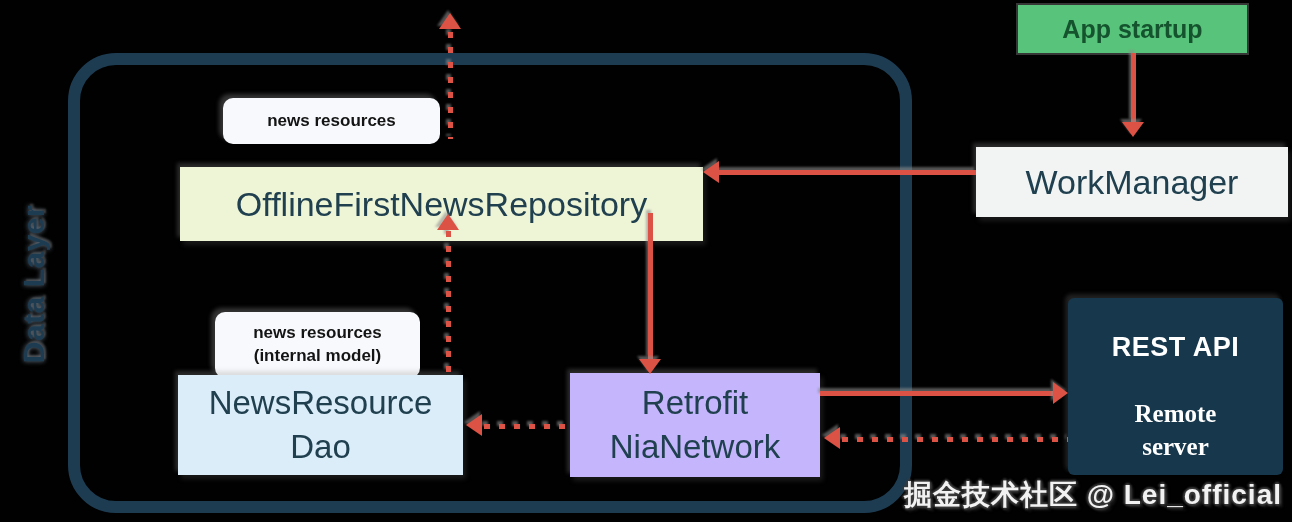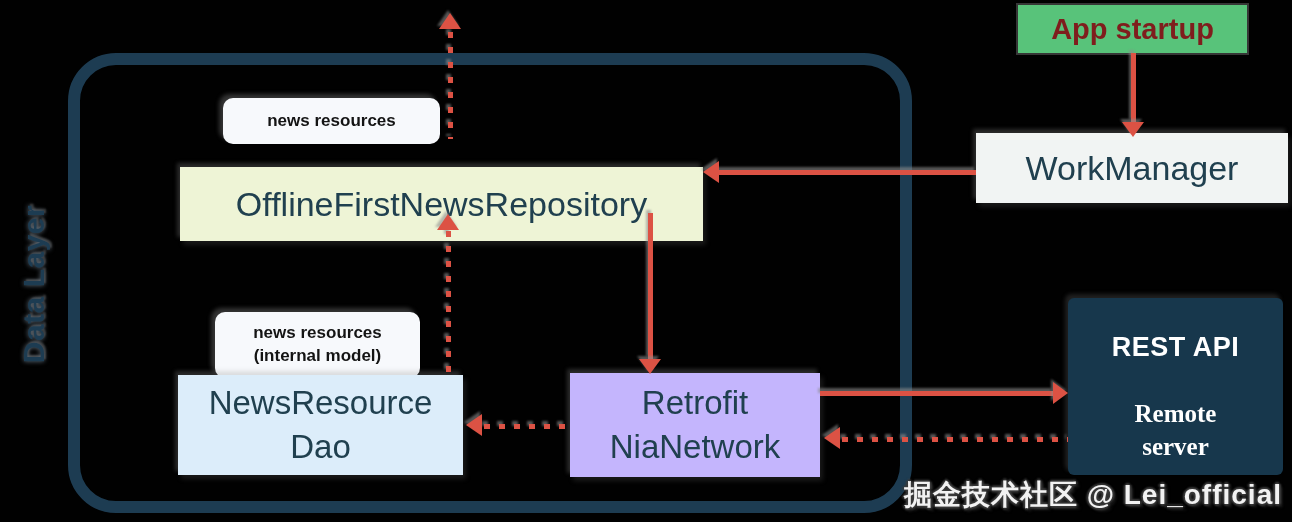--- a/index.html
+++ b/index.html
@@ -23,23 +23,23 @@
   }
   .node {
     position:absolute; display:flex; align-items:center; justify-content:center;
     color:#20404f; z-index:3;
     box-shadow:-3px -4px 4px rgba(150,150,150,0.28), 3px 4px 5px rgba(120,120,120,0.22);
   }
   .multiline { white-space:pre-line; text-align:center; }
   .node-repo   { left:180px; top:139px; width:523px; height:74px;  background:#eef4d6; font-size:34px;margin-top:28px; }
   .node-dao    { left:178px; top:375px; width:285px; height:100px; background:#dcedfa; font-size:33px; line-height:1.32;align-items:center; }
   .node-net    { left:570px; top:373px; width:250px; height:104px; background:#c4b5fd; font-size:33px; line-height:1.32; }
-  .node-wm     { left:976px; top:133px; width:312px; height:70px;  background:#f1f4f3; font-size:34px; }
-  .node-green  { left:1018px; top:5px;  width:229px; height:48px;  background:#58c37a; color:#7f1d1d;
-                 font-size:29px; font-weight:bold; box-shadow:0 0 0 2px rgba(120,120,120,0.45); }
+  .node-wm     { left:976px; top:147px; width:312px; height:70px;  background:#f1f4f3; font-size:34px; }
+  .node-green  { left:1018px; top:5px;  width:229px; height:48px;  background:#58c37a; color:#14532d;
+                 font-size:25px; font-weight:bold; box-shadow:0 0 0 2px rgba(120,120,120,0.45); }
   .node-dark   {
     left:1068px; top:298px; width:215px; height:177px; background:#17374c; color:#fff;
     border-radius:6px; flex-direction:column; justify-content:space-between;
     padding:34px 8px 12px; box-sizing:border-box;
     box-shadow:-3px -4px 4px rgba(110,110,110,0.3);
   }
   .dark-title  { font-size:27px; font-weight:600; letter-spacing:0.5px; }
   .dark-label  { font-size:25px; font-weight:bold; line-height:1.32;font-family:Liberation Serif, serif; }
   .tag {
     position:absolute; z-index:2; background:#f7f9fc; border-radius:10px;

